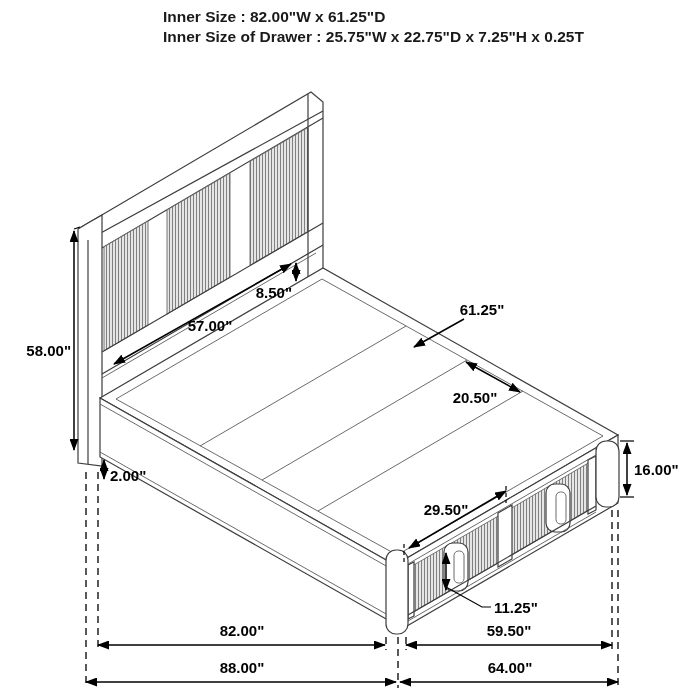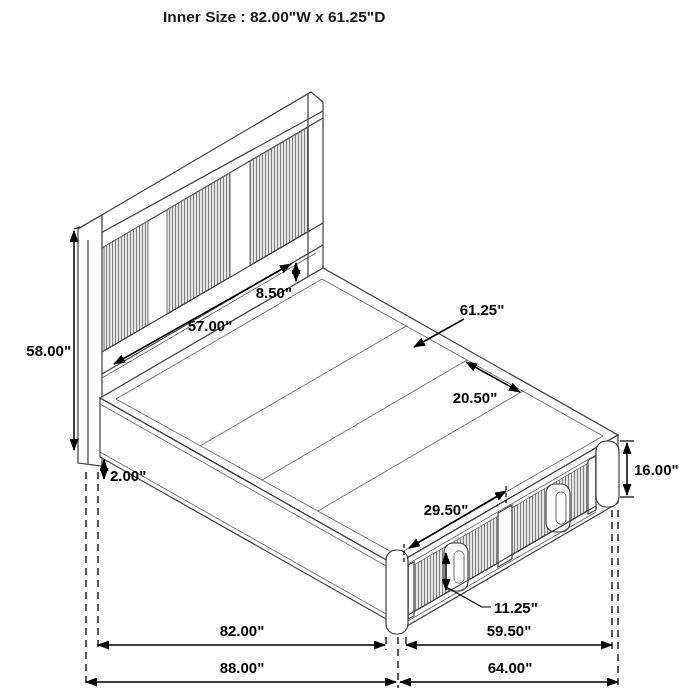--- a/index.html
+++ b/index.html
@@ -18,20 +18,21 @@
   .tick{stroke:#000;stroke-width:1.2;fill:none;}
   .dtick{stroke:#000;stroke-width:1.2;fill:none;stroke-dasharray:4 3;}
 </style>
 </head>
 <body>
 
 <div id="stage">
 
   <div id="header">
     <div>Inner Size : 82.00"W x 61.25"D</div>
+    <div>Inner Size of Drawer : 25.75"W x 22.75"D x 7.25"H x 0.25T</div>
   </div>
 
   <svg width="700" height="700" viewBox="0 0 700 700">
     <defs>
       <pattern id="ribs" patternUnits="userSpaceOnUse" width="3" height="8">
         <rect width="3" height="8" fill="#ffffff"></rect>
         <line x1="1.5" y1="0" x2="1.5" y2="8" stroke="#808080" stroke-width="1.4"></line>
       </pattern>
       <marker id="arrE" markerUnits="userSpaceOnUse" markerWidth="12" markerHeight="9" refX="11" refY="4.5" orient="auto">
         <path d="M0,0 L12,4.5 L0,9 Z" fill="#000"></path>

